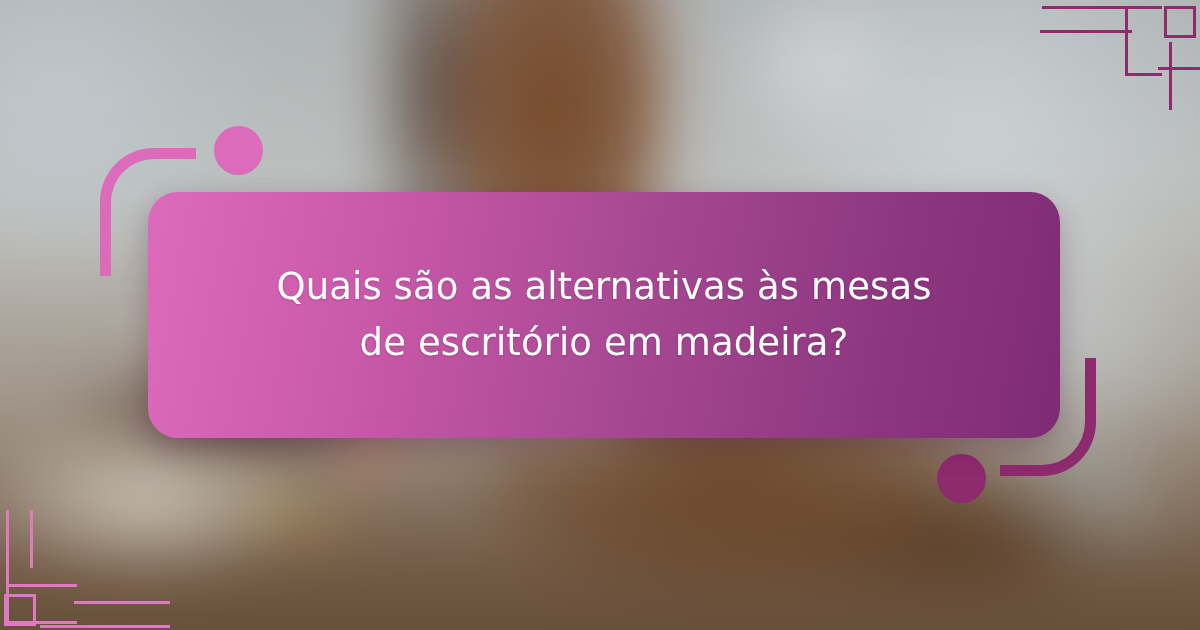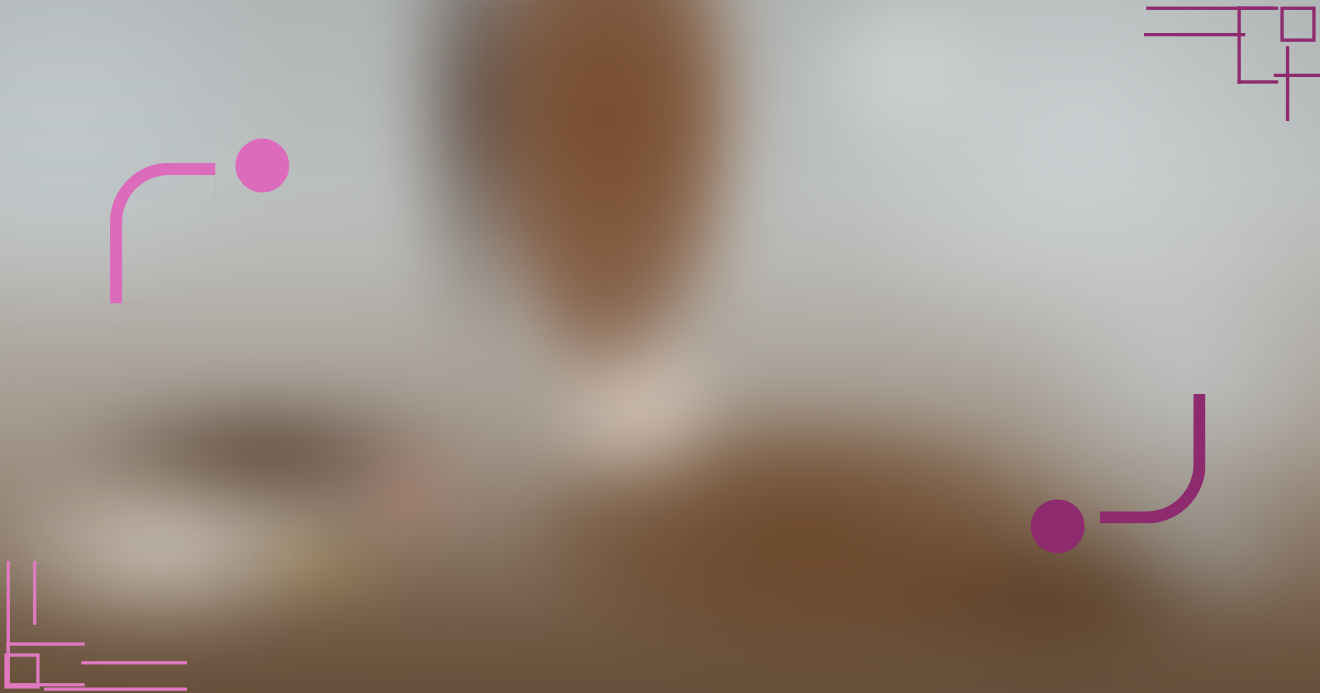--- a/index.html
+++ b/index.html
@@ -160,14 +160,17 @@
     <span class="c-bl-square"></span>
     <span class="c-bl-hstub"></span>
     <span class="c-bl-hstub2"></span>
   </div>
 
   <div class="bracket bracket-tl"></div>
   <div class="dot dot-tl"></div>
   <div class="bracket bracket-br"></div>
   <div class="dot dot-br"></div>
 
+  <div class="card">
+    <h1 class="card-title">Quais são as alternativas às mesas de escritório em madeira?</h1>
+  </div>
 
 </div>
 
 </body></html>

